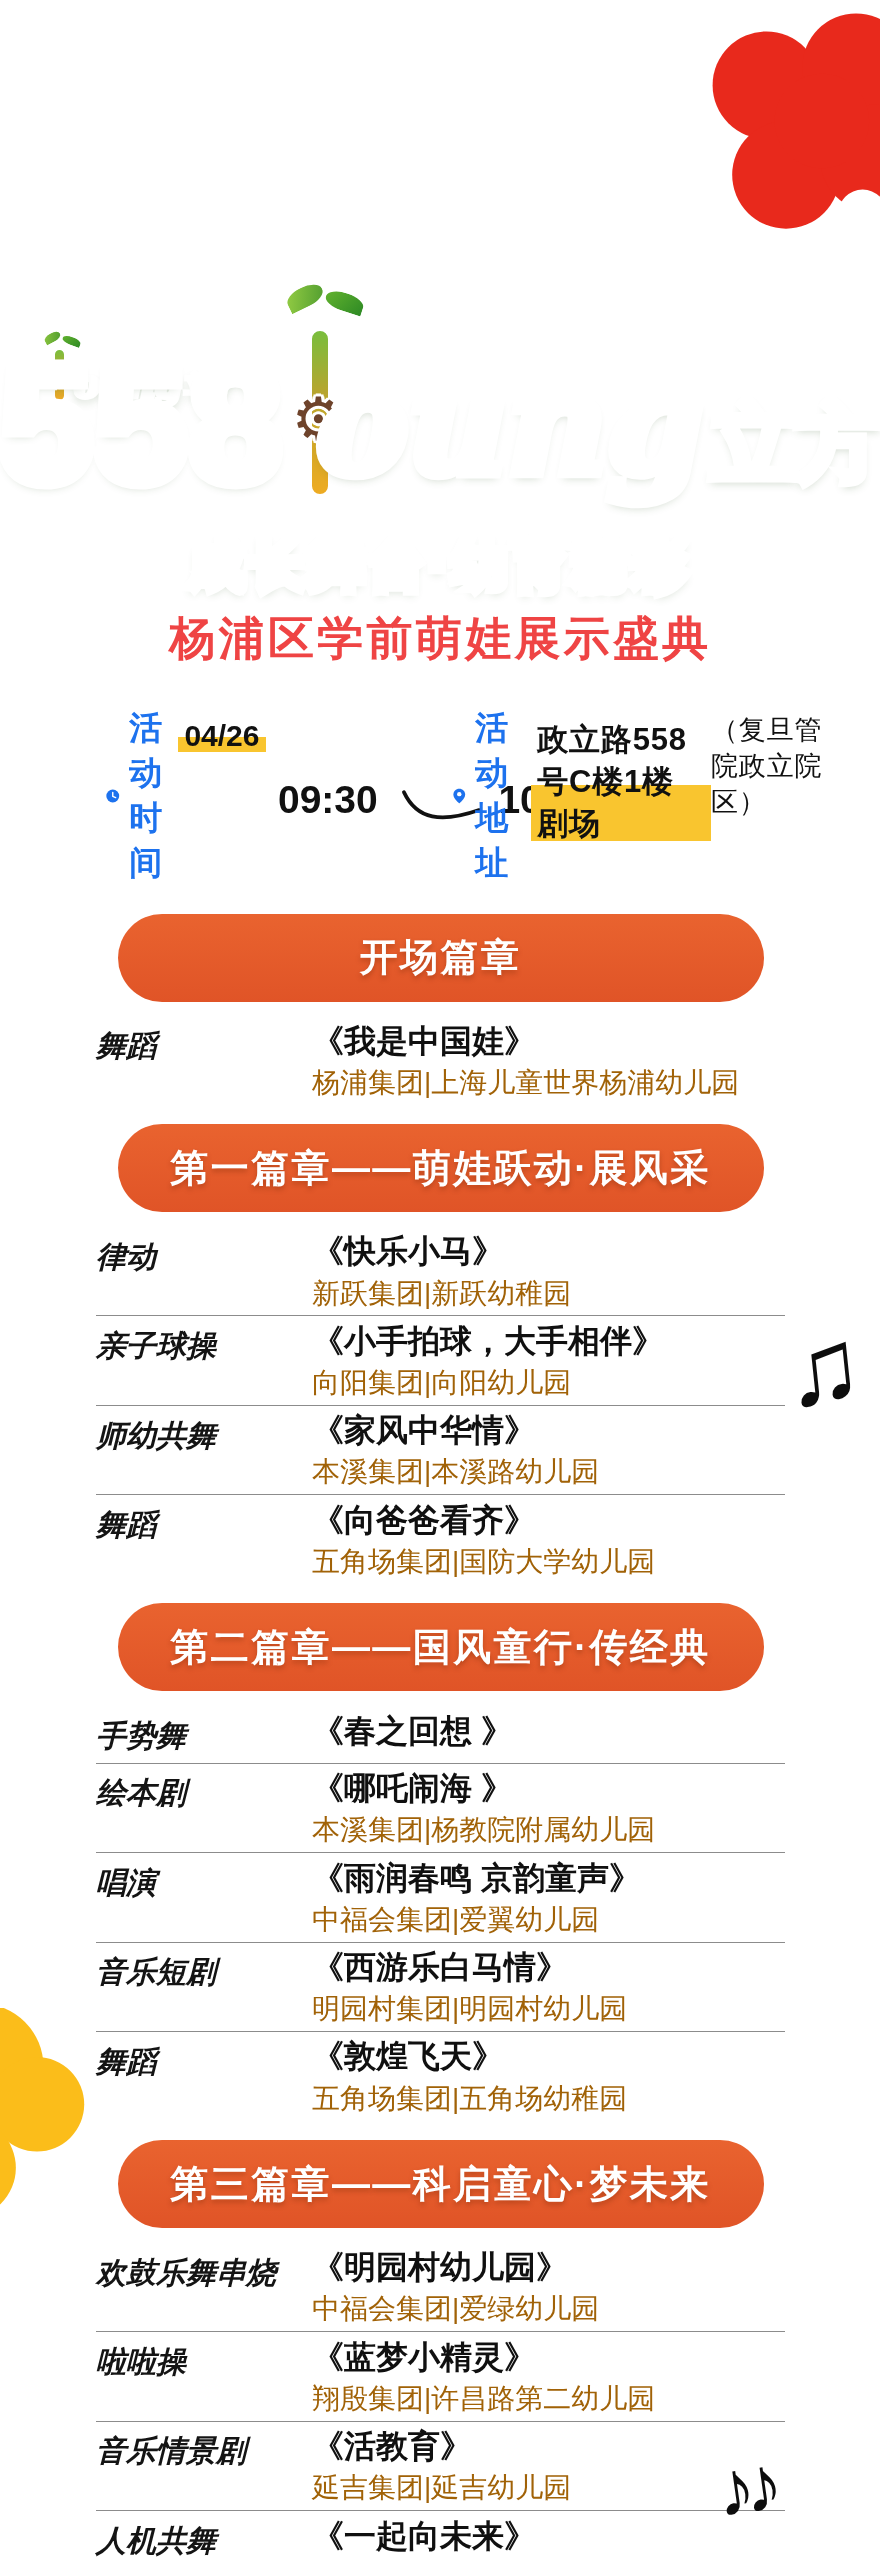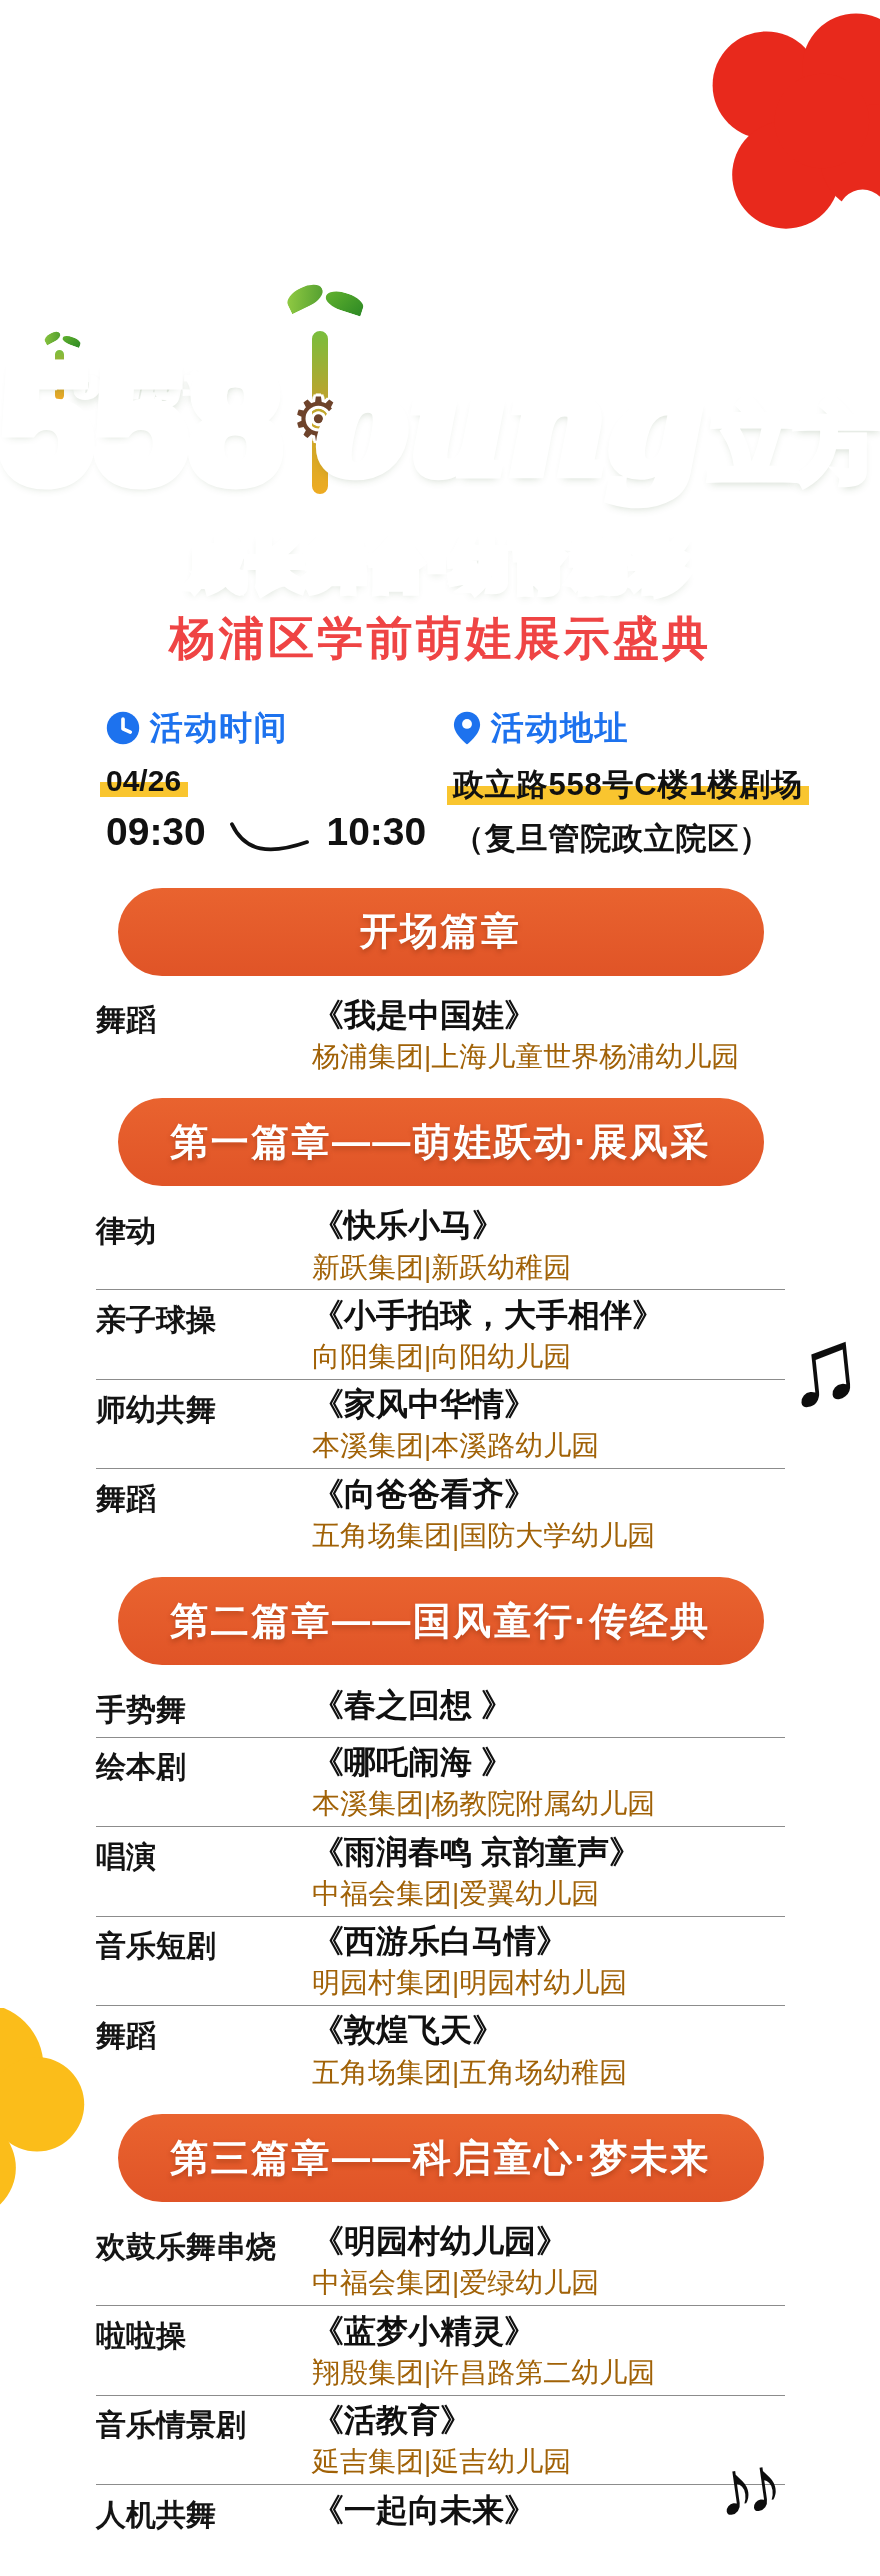--- a/index.html
+++ b/index.html
@@ -94,46 +94,46 @@
 
   .hero-subtitle { margin-top:28px; text-align:center; }
   .hero-subtitle .stroked { font-size:55px; font-weight:900; letter-spacing:4.9px; line-height:1.1;margin-top:8px; }
   .hero-subtitle .stroked::before { -webkit-text-stroke:10.6px #fff; }
 
   .hero-heading { margin-top:13px; text-align:center; font-size:46px; font-weight:700;
       letter-spacing:3.3px; color:#ef4444; }
 
   
   .info { margin-top:36px; display:flex; }
-  .info-col { display:flex; flex-direction:column; }
+  .info-col { display:flex; }
   .info-col.time { margin-left:106px; width:347px; }
   .info-col.addr { width:391px; }
   .info-label { display:flex; align-items:center; gap:9.8px; }
   .info-label .label-text { font-size:33px; font-weight:900; color:#1d72ee; letter-spacing:1.6px; }
   .hl { background:linear-gradient(180deg, rgba(0,0,0,0) 52%, #f9c52f 52%, #f9c52f 97%, rgba(0,0,0,0) 97%); padding:0 6.5px; }
   .info-date { margin:13px 12px 0 -6.5px; font-size:30px; font-weight:900; align-self:flex-start; }
   .info-times { margin-top:9.8px; display:flex; align-items:center; font-size:39px; font-weight:900; }
   .time-arrow { margin:11.4px 14.7px 0 21px; }
   .addr-line1 { margin:13px 0 0 -6.5px; font-size:31px; font-weight:900; align-self:flex-start; letter-spacing:0.8px; }
-  .addr-line2 { margin-top:12px; font-size:31px; font-weight:700; letter-spacing:0.8px; }
+  .addr-line2 { margin-top:6px; font-size:27px; font-weight:400; letter-spacing:0.8px; }
 
   
   .program { margin:28px auto 0; width:718px; }
   .pill {
     width:646px; height:88px; margin:19.6px auto 14.7px; border-radius:44px;
     background:linear-gradient(180deg,#e9632f 0%,#e05427 100%);
     display:flex; align-items:center; justify-content:center;
     color:#fff; font-size:38px; font-weight:900; letter-spacing:2.4px;
     text-shadow:0 3.3px 4.9px rgba(110,35,0,0.35);
   }
   .pill:first-child { margin-top:12px; }
   .rows { width:689px; margin:0 auto; }
   .row { display:flex; padding:6.5px 0 5.7px; }
   .row + .row { border-top:1.6px solid rgba(45,45,45,0.55); }
-  .cat { width:216px; font-size:30px; font-weight:700; padding-top:3.3px; color:#141414; }
+  .cat { width:216px; font-size:30px; font-weight:700; padding-top:3.3px; color:#141414;font-style:italic; }
   .entry { flex:1; }
   .name { font-size:32px; font-weight:700; line-height:1.15; color:#101010; }
   .org { font-size:28px; font-weight:400; line-height:1.15; margin-top:7.3px; color:#a16207; }
 </style>
 </head>
 <body>
 
 <div class="poster">
   <div class="grid-overlay"></div>
   <div class="sheen"></div>

